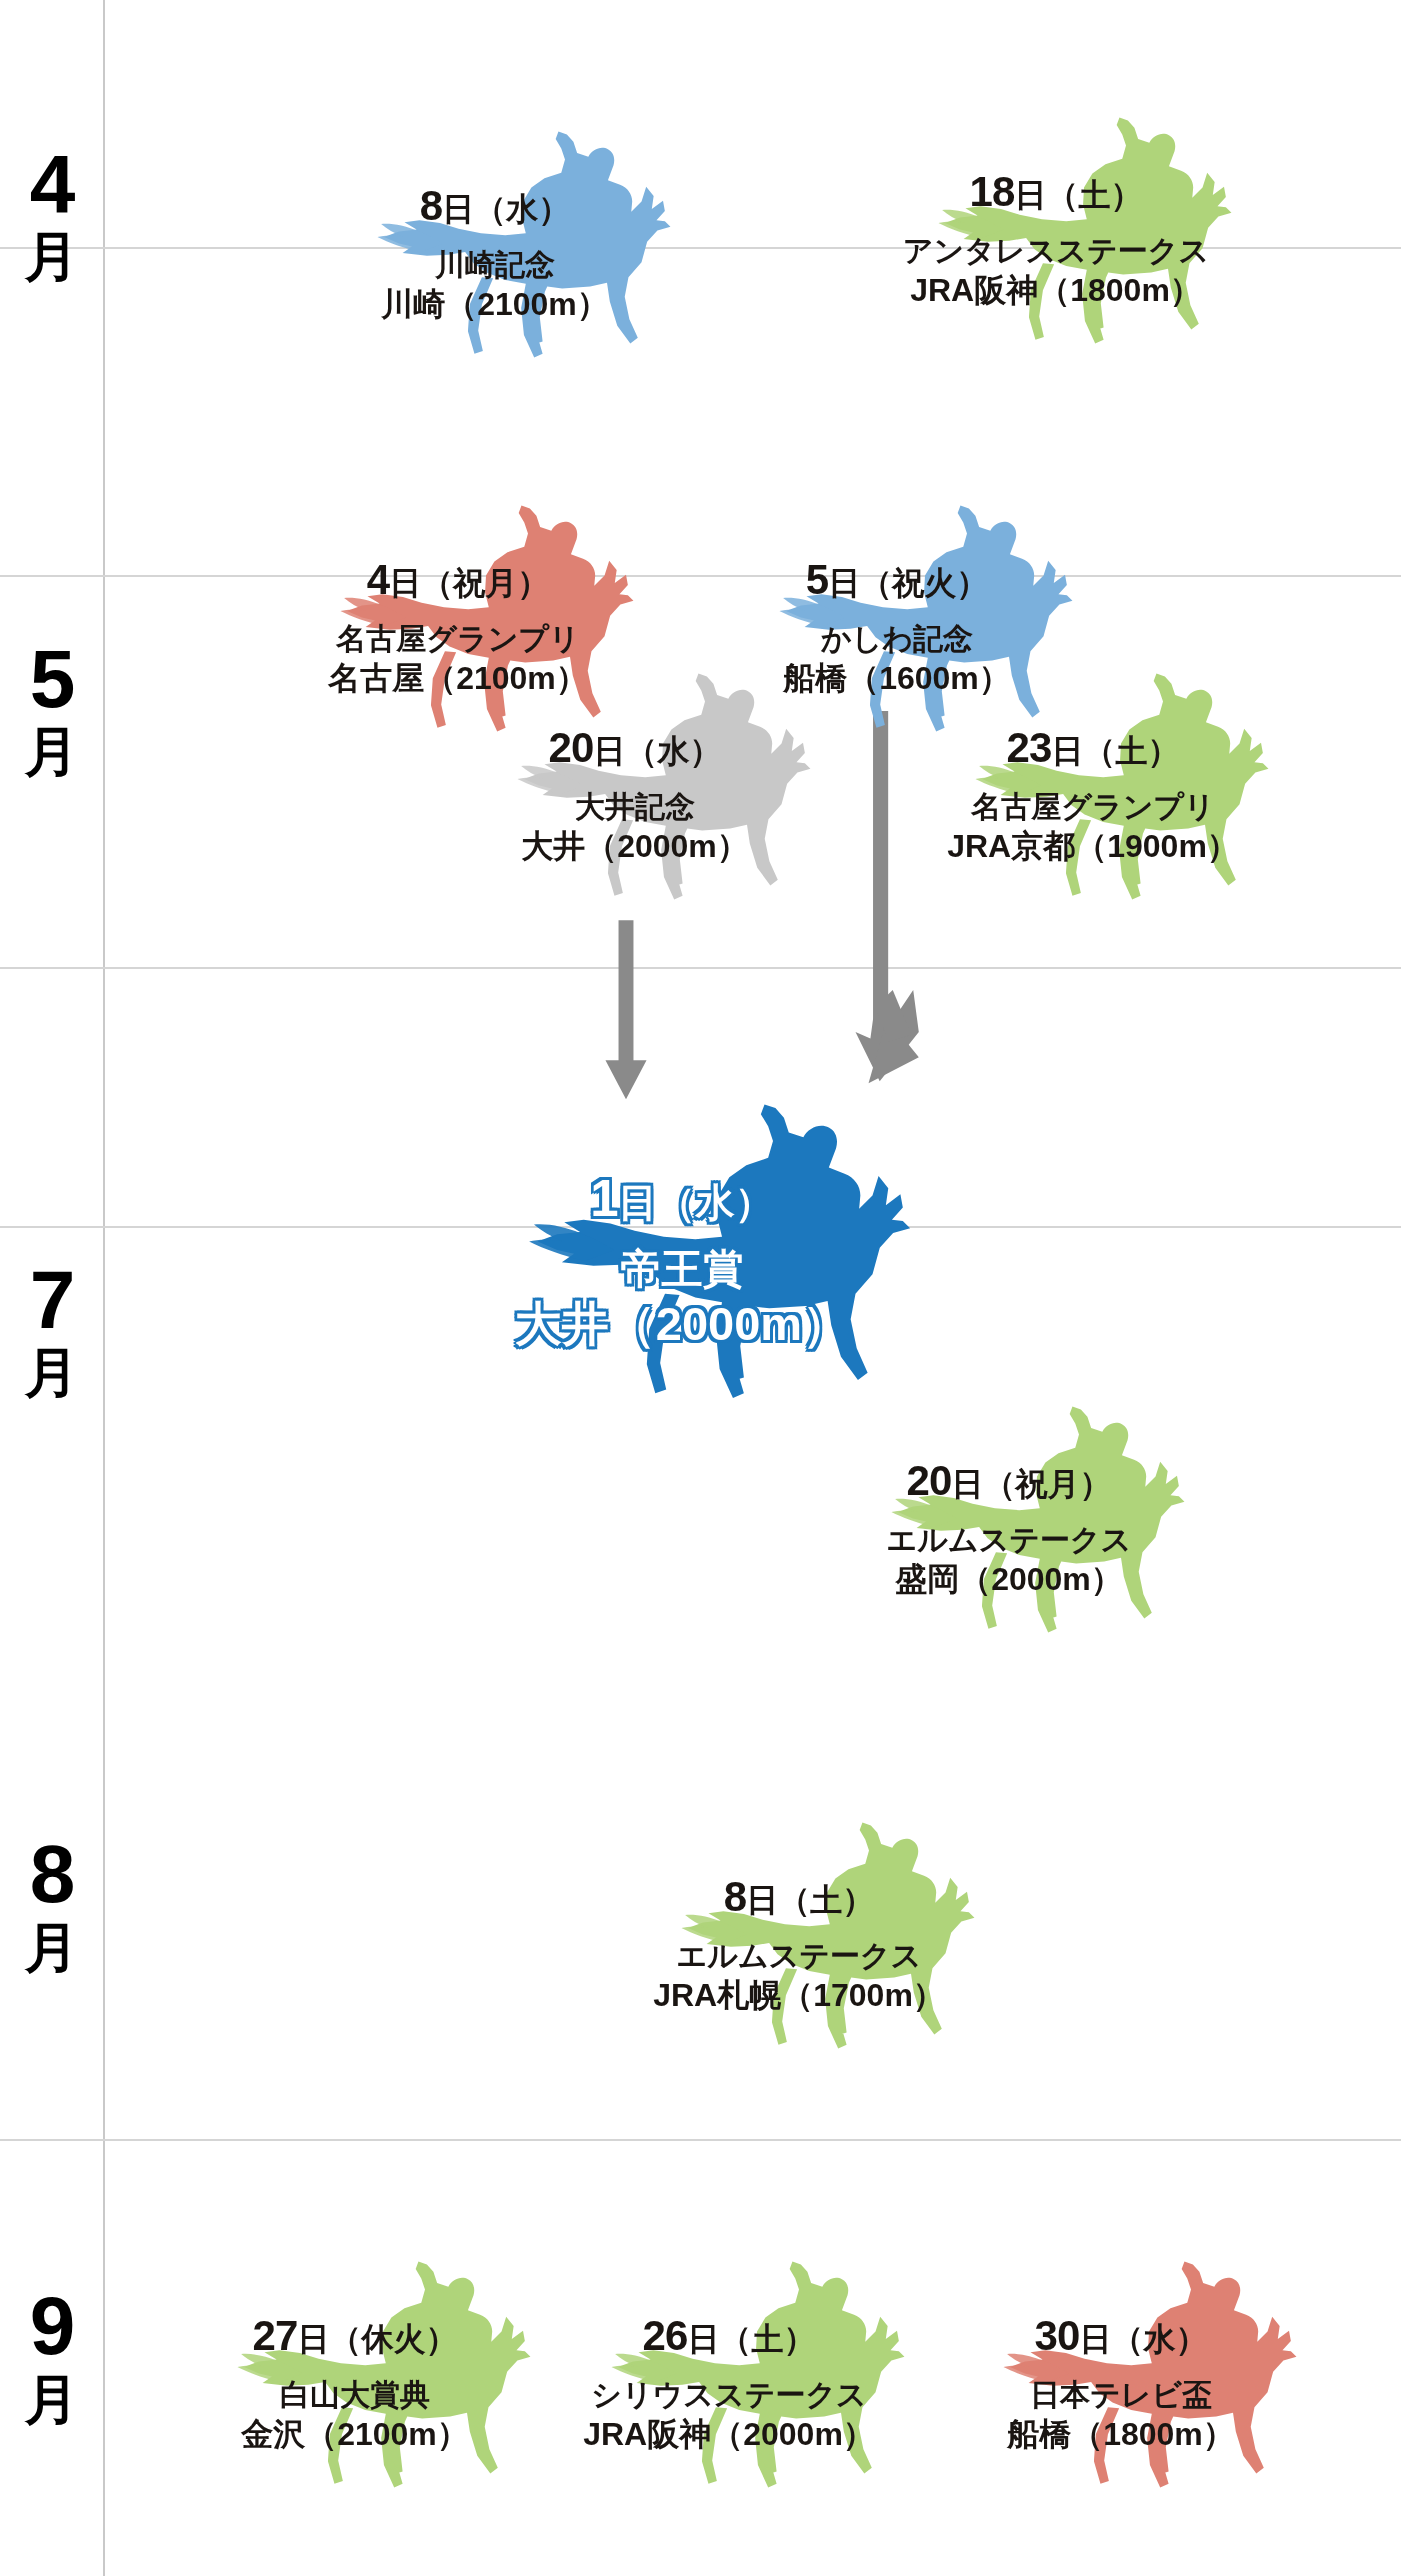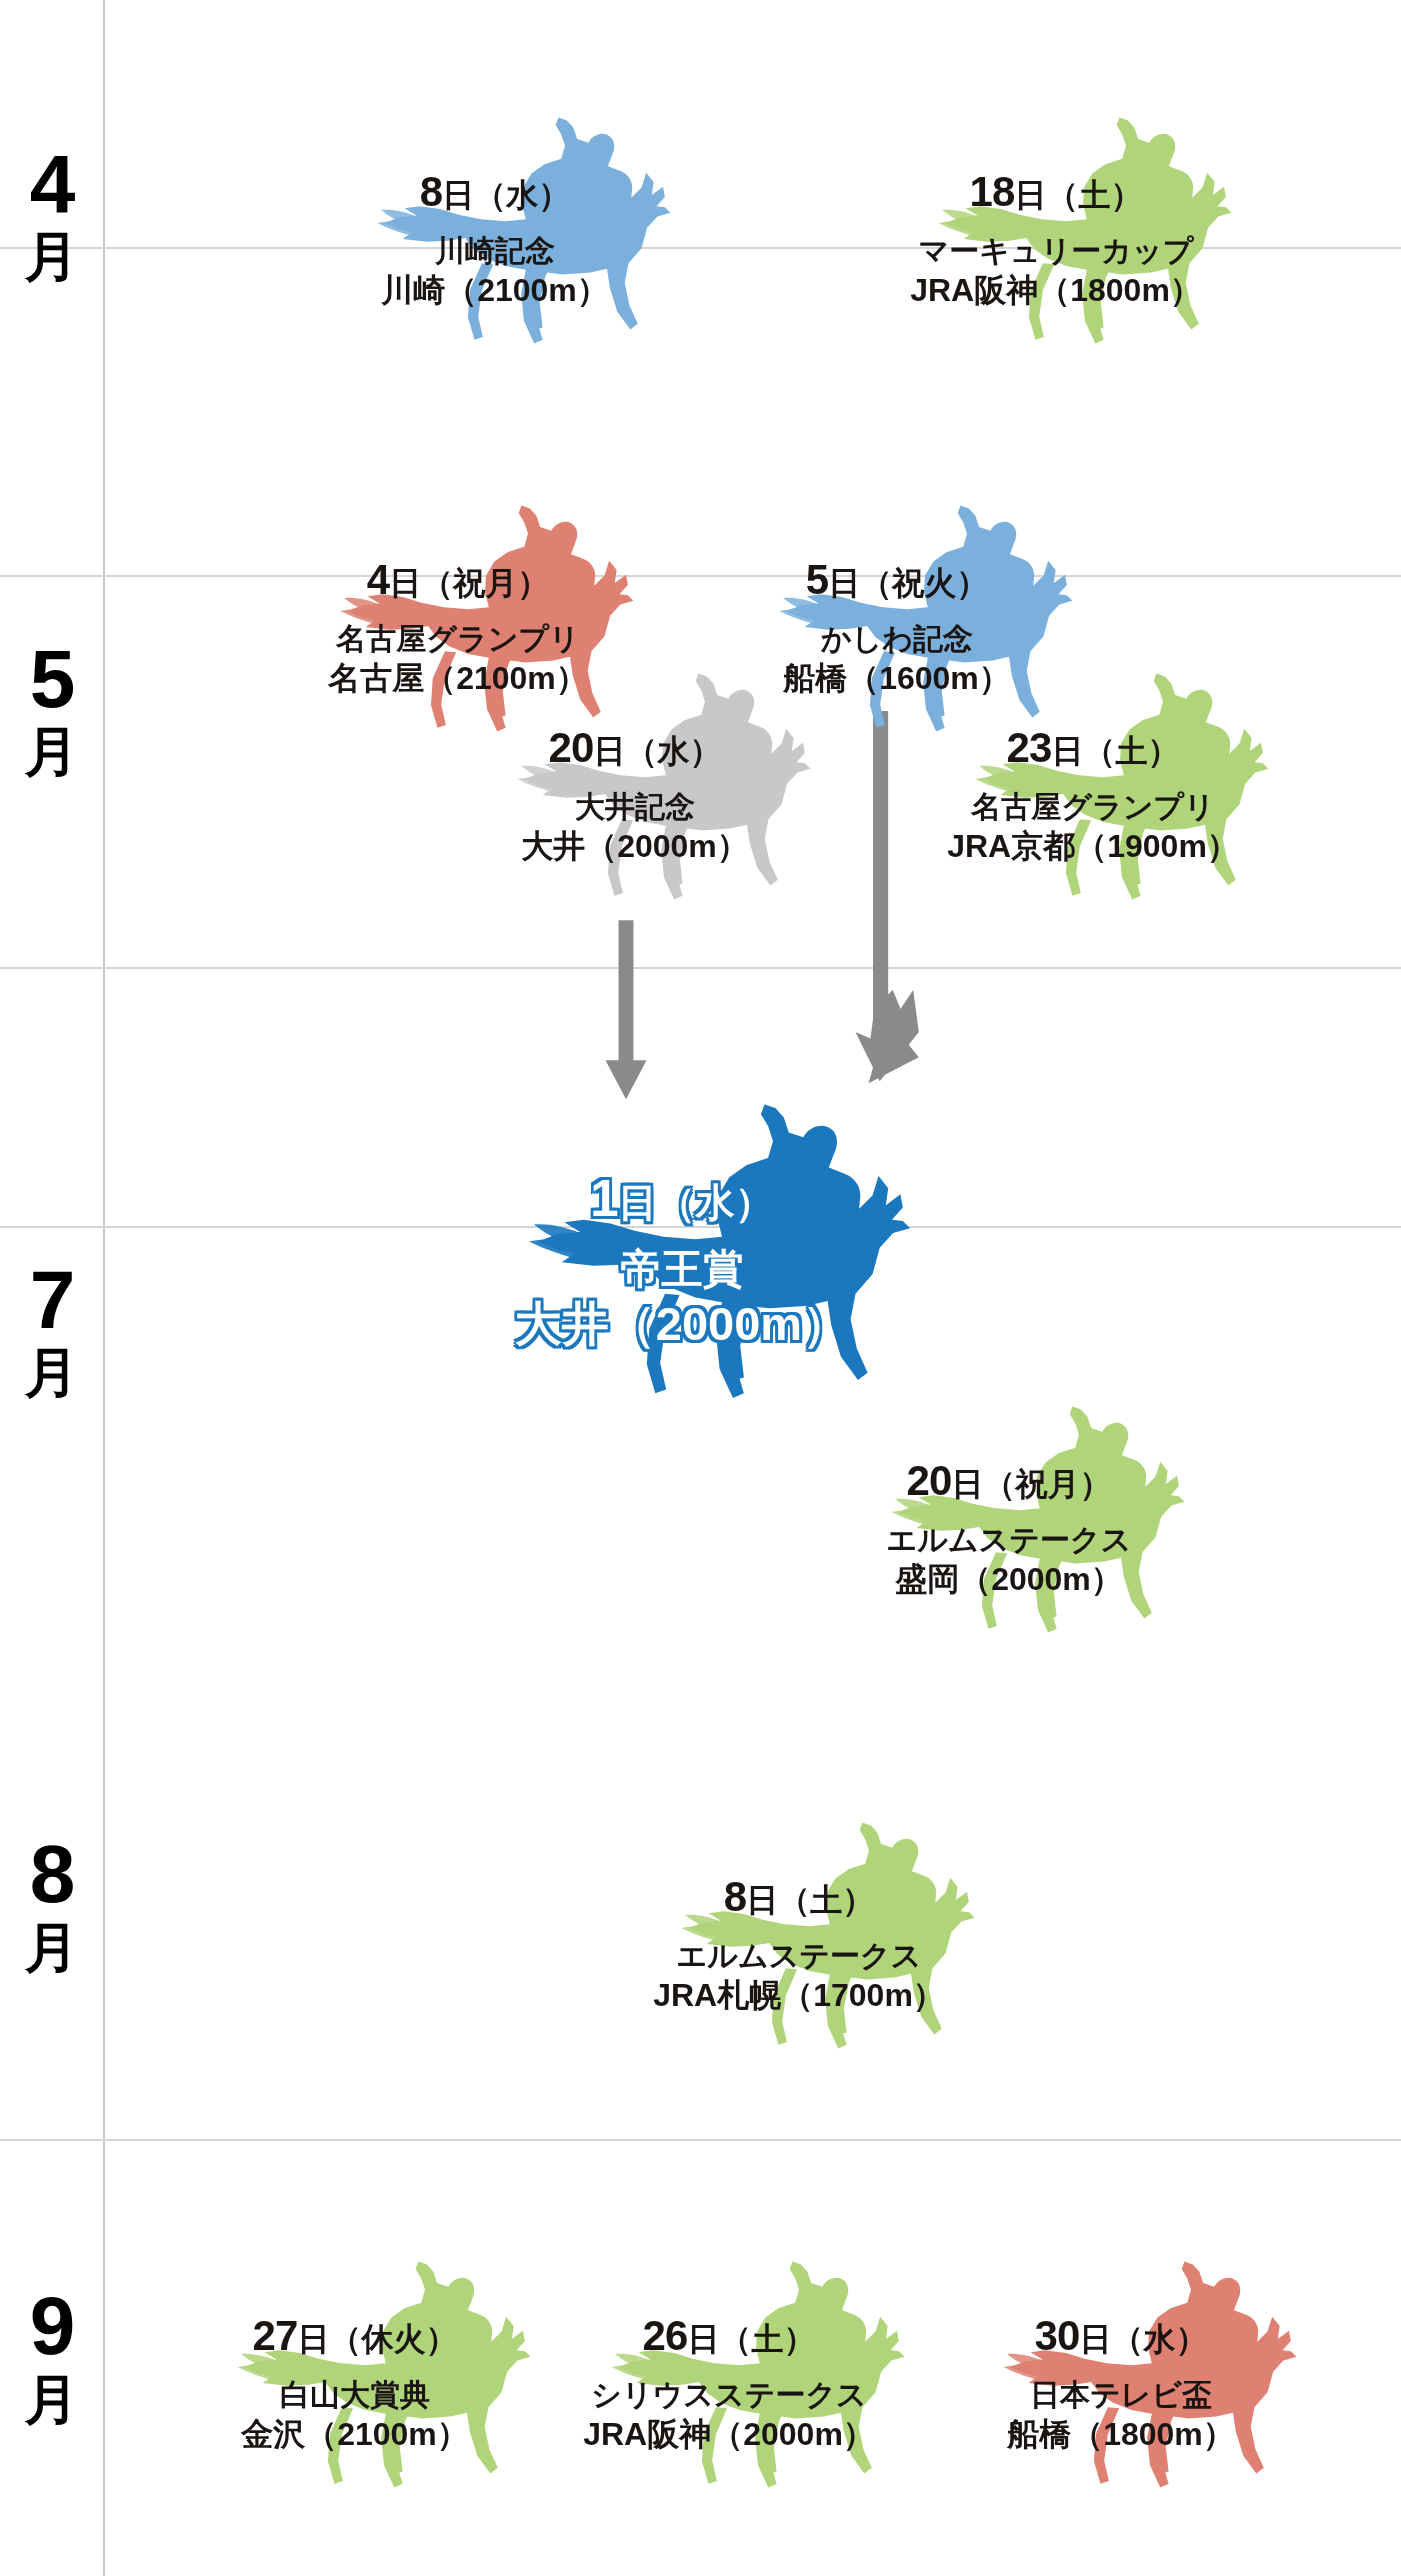--- a/index.html
+++ b/index.html
@@ -97,21 +97,21 @@
 
   <div class="arrow" style="left:822px;top:710px;">
     <svg width="121" height="402" viewBox="0 0 130 430">
       <path d="M71 0 L71 340 L98 300 L104 345 L62 398 L36 345 L52 352 L55 330 L55 0 Z" fill="#8A8A8A"></path>
       <path d="M55 0 L71 0 L71 345 L55 345 Z" fill="#8A8A8A"></path>
       <path d="M70 330 L104 372 L50 400 Z" fill="#8A8A8A"></path>
       <path d="M57 318 L76 300 L96 348 L72 356 Z" fill="#8A8A8A"></path>
     </svg>
   </div>
 
-  <div class="race" style="left:308px;top:98px;">
+  <div class="race" style="left:308px;top:112px;">
     <div class="horse">
       <svg viewBox="0 0 400 300">
           <g fill="#7BB0DC">
         <path d="M300 48c4-8 14-12 21-8 6 3 8 10 6 17l-6 16 13 5c8 3 13 10 13 18l-1 11 11-11 5-16 8 10-2 14 12-9 2 11-9 10 9 1 6 6-14 4-11 12-6 22-14 16-4 21 5 24 9 20-8 6-14-19-8-26-3-20-18 4-30 2-16-2-10 22-2 26 7 24-9 4-11-24-3-29 5-26-22-4-20-8-14-10-9-12-18 3-23 1-26-3 10-7-14-3-16-7 16-6 19-2-13-8 16-2 22 3 20 6 24 5 26 2 22-2-4-16 1-18 9-15 14-10 18-6 4-14-4-12-6-10 3-8 9 3 7 8 4 12zM268 156l-14 34-6 30 3 26-10 3-5-28 3-30 12-33zM198 178l-12 28-4 28 5 22-9 3-7-24 2-29 13-29z"></path>
         <path d="M120 150c-18-4-34-10-46-16 8-2 18-2 28 0-10-4-18-9-24-14 12-1 26 2 38 7 10 4 20 9 28 14z" opacity="0.85"></path>
       </g>
         </svg>
     </div>
     <div class="txt">
       <div class="l1"><span class="big">8</span><span>日</span><span>（水）</span></div>
@@ -124,21 +124,21 @@
     <div class="horse">
       <svg viewBox="0 0 400 300">
           <g fill="#AFD47A">
         <path d="M300 48c4-8 14-12 21-8 6 3 8 10 6 17l-6 16 13 5c8 3 13 10 13 18l-1 11 11-11 5-16 8 10-2 14 12-9 2 11-9 10 9 1 6 6-14 4-11 12-6 22-14 16-4 21 5 24 9 20-8 6-14-19-8-26-3-20-18 4-30 2-16-2-10 22-2 26 7 24-9 4-11-24-3-29 5-26-22-4-20-8-14-10-9-12-18 3-23 1-26-3 10-7-14-3-16-7 16-6 19-2-13-8 16-2 22 3 20 6 24 5 26 2 22-2-4-16 1-18 9-15 14-10 18-6 4-14-4-12-6-10 3-8 9 3 7 8 4 12zM268 156l-14 34-6 30 3 26-10 3-5-28 3-30 12-33zM198 178l-12 28-4 28 5 22-9 3-7-24 2-29 13-29z"></path>
         <path d="M120 150c-18-4-34-10-46-16 8-2 18-2 28 0-10-4-18-9-24-14 12-1 26 2 38 7 10 4 20 9 28 14z" opacity="0.85"></path>
       </g>
         </svg>
     </div>
     <div class="txt">
       <div class="l1"><span class="big">18</span><span>日</span><span>（土）</span></div>
-      <div class="l2">マーキュリーカップ</div>
+      <div class="l2">アンタレスステークス</div>
       <div class="l3">JRA阪神（1800m）</div>
     </div>
   </div>
 
   <div class="race" style="left:271px;top:486px;">
     <div class="horse">
       <svg viewBox="0 0 400 300">
           <g fill="#DE8173">
         <path d="M300 48c4-8 14-12 21-8 6 3 8 10 6 17l-6 16 13 5c8 3 13 10 13 18l-1 11 11-11 5-16 8 10-2 14 12-9 2 11-9 10 9 1 6 6-14 4-11 12-6 22-14 16-4 21 5 24 9 20-8 6-14-19-8-26-3-20-18 4-30 2-16-2-10 22-2 26 7 24-9 4-11-24-3-29 5-26-22-4-20-8-14-10-9-12-18 3-23 1-26-3 10-7-14-3-16-7 16-6 19-2-13-8 16-2 22 3 20 6 24 5 26 2 22-2-4-16 1-18 9-15 14-10 18-6 4-14-4-12-6-10 3-8 9 3 7 8 4 12zM268 156l-14 34-6 30 3 26-10 3-5-28 3-30 12-33zM198 178l-12 28-4 28 5 22-9 3-7-24 2-29 13-29z"></path>
         <path d="M120 150c-18-4-34-10-46-16 8-2 18-2 28 0-10-4-18-9-24-14 12-1 26 2 38 7 10 4 20 9 28 14z" opacity="0.85"></path>

